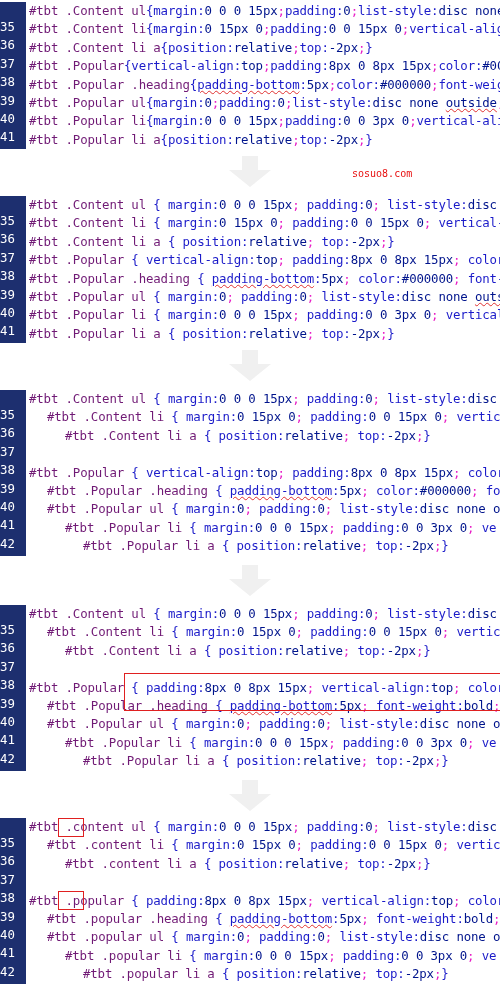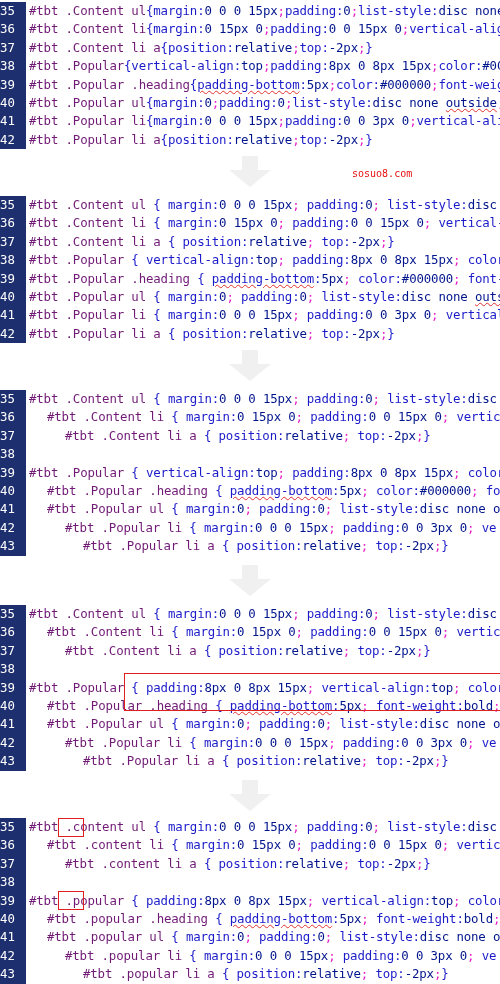--- a/index.html
+++ b/index.html
@@ -37,21 +37,21 @@
   }
   .row {
     position: relative;
     height: 18.4px;
     line-height: 18.4px;
     white-space: pre;
     font-size: 12.4px;
   }
   .ln {
     position: absolute;
-    left: 0; top: 0;
+    left: 0; top: 16px;
     width: 26px;
     text-align: right;
     padding-right: 12px;
     color: #ffffff;
     font-size: 12.4px;
     letter-spacing: 0px;
   }
   .code {
     position: absolute;
     left: 29px; top: 0;

